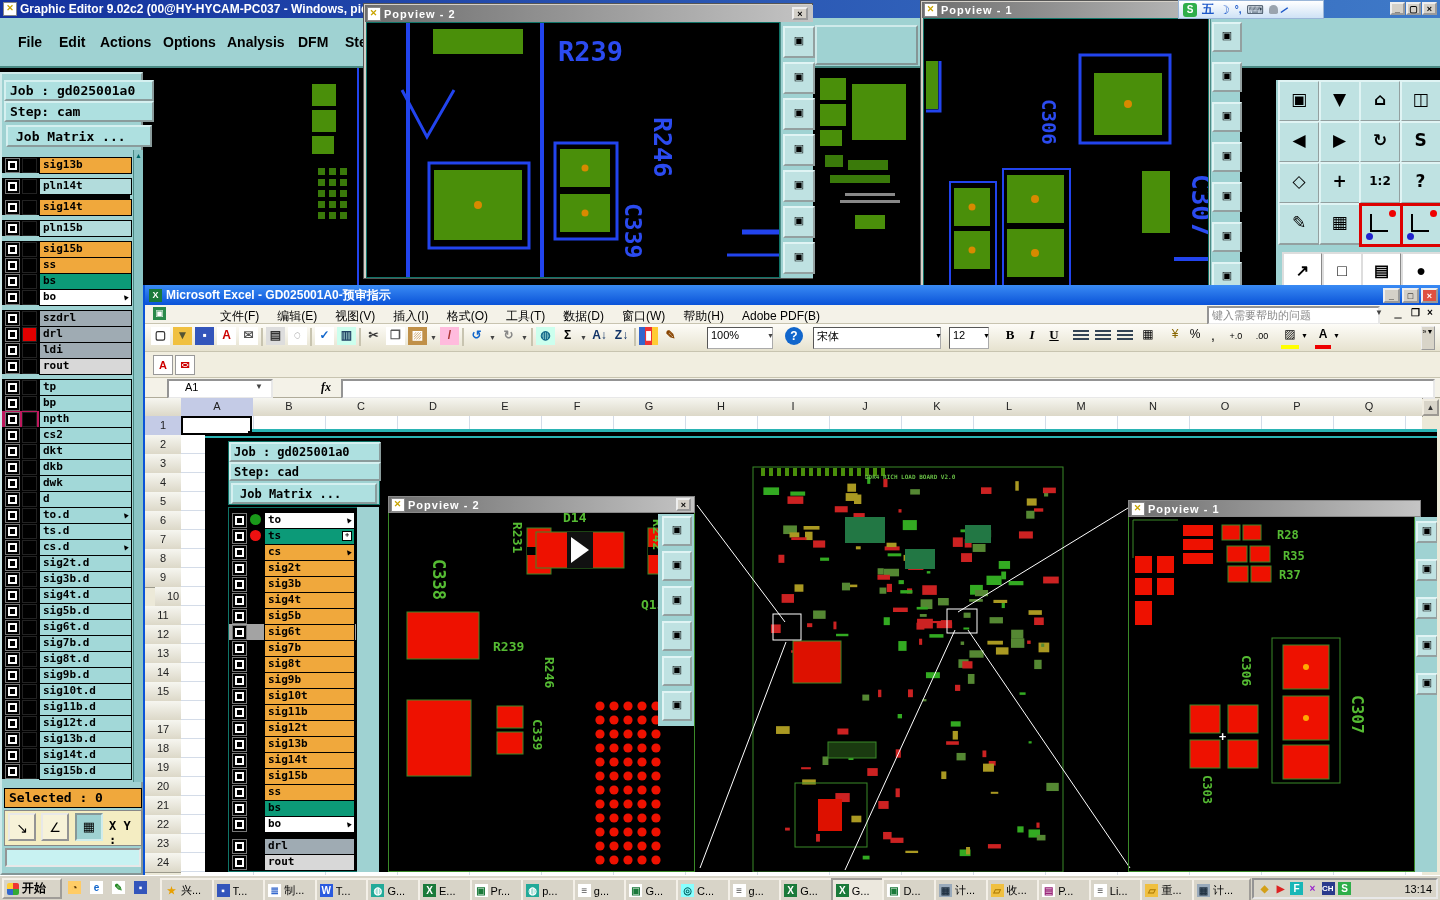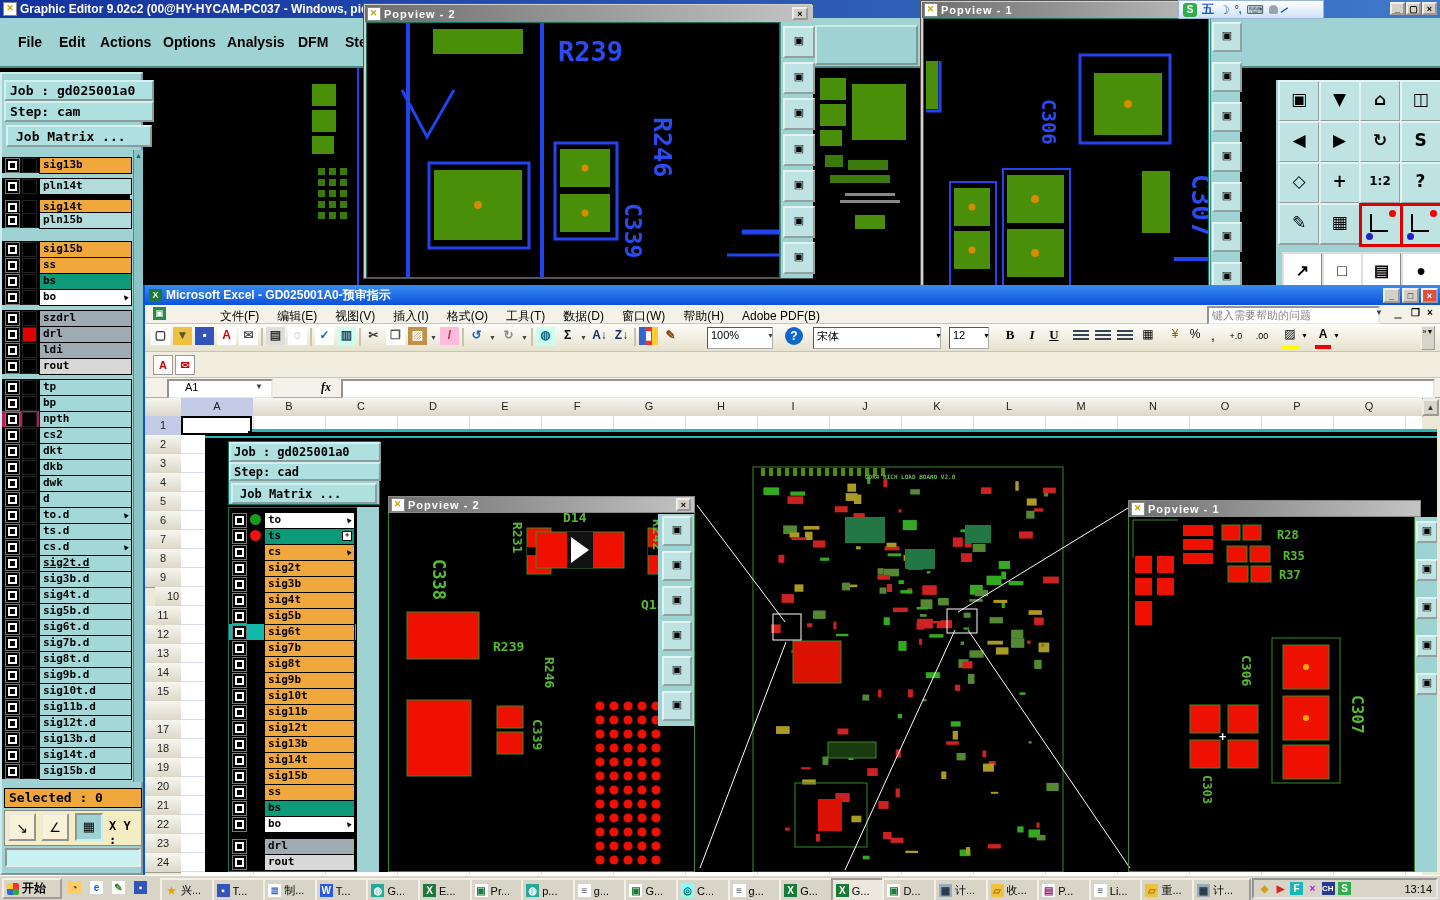--- a/index.html
+++ b/index.html
@@ -113,21 +113,21 @@
         <div style="position: absolute; left: 0px; top: 28px; width: 128px; height: 26px; background: rgb(0, 0, 0);">
           <span class="cbx" style="position: absolute; left: 3px; top: 1px; width: 13px; height: 13px;"></span>
           <span style="position: absolute; left: 20px; top: 1px; width: 13px; height: 13px; background: rgb(0, 0, 0); border: 1px solid rgb(34, 34, 34);"></span>
           <div class="row-label" style="position: absolute; left: 37px; top: 0px; width: 88px; height: 15px; background: rgb(178, 220, 220); line-height: 14px;">pln14t</div>
         </div>
         <div style="position: absolute; left: 0px; top: 49px; width: 128px; height: 16px; background: rgb(0, 0, 0);">
           <span class="cbx" style="position: absolute; left: 3px; top: 1px; width: 13px; height: 13px;"></span>
           <span style="position: absolute; left: 20px; top: 1px; width: 13px; height: 13px; background: rgb(0, 0, 0); border: 1px solid rgb(34, 34, 34);"></span>
           <div class="row-label" style="position: absolute; left: 37px; top: 0px; width: 88px; height: 15px; background: rgb(240, 168, 60); line-height: 14px;">sig14t</div>
         </div>
-        <div style="position: absolute; left: 0px; top: 62px; width: 128px; height: 16px; background: rgb(0, 0, 0);">
+        <div style="position: absolute; left: 0px; top: 70px; width: 128px; height: 16px; background: rgb(0, 0, 0);">
           <span class="cbx" style="position: absolute; left: 3px; top: 1px; width: 13px; height: 13px;"></span>
           <span style="position: absolute; left: 20px; top: 1px; width: 13px; height: 13px; background: rgb(0, 0, 0); border: 1px solid rgb(34, 34, 34);"></span>
           <div class="row-label" style="position: absolute; left: 37px; top: 0px; width: 88px; height: 15px; background: rgb(178, 220, 220); line-height: 14px;">pln15b</div>
         </div>
         <div style="position: absolute; left: 0px; top: 91px; width: 128px; height: 16px; background: rgb(0, 0, 0);">
           <span class="cbx" style="position: absolute; left: 3px; top: 1px; width: 13px; height: 13px;"></span>
           <span style="position: absolute; left: 20px; top: 1px; width: 13px; height: 13px; background: rgb(0, 0, 0); border: 1px solid rgb(34, 34, 34);"></span>
           <div class="row-label" style="position: absolute; left: 37px; top: 0px; width: 88px; height: 15px; background: rgb(240, 168, 60); line-height: 14px;">sig15b</div>
         </div>
         <div style="position: absolute; left: 0px; top: 107px; width: 128px; height: 16px; background: rgb(0, 0, 0);">
@@ -216,21 +216,21 @@
           <div class="row-label" style="position: absolute; left: 37px; top: 0px; width: 88px; height: 15px; background: rgb(162, 216, 216); line-height: 14px;">ts.d</div>
         </div>
         <div style="position: absolute; left: 0px; top: 389px; width: 128px; height: 16px; background: rgb(0, 0, 0);">
           <span class="cbx" style="position: absolute; left: 3px; top: 1px; width: 13px; height: 13px;"></span>
           <span style="position: absolute; left: 20px; top: 1px; width: 13px; height: 13px; background: rgb(0, 0, 0); border: 1px solid rgb(34, 34, 34);"></span>
           <div class="row-label" style="position: absolute; left: 37px; top: 0px; width: 88px; height: 15px; background: rgb(162, 216, 216); line-height: 14px;">cs.d<span class="cur" style="position: absolute; right: 3px; top: 3px; font-size: 8px;">▶</span></div>
         </div>
         <div style="position: absolute; left: 0px; top: 405px; width: 128px; height: 16px; background: rgb(0, 0, 0);">
           <span class="cbx" style="position: absolute; left: 3px; top: 1px; width: 13px; height: 13px;"></span>
           <span style="position: absolute; left: 20px; top: 1px; width: 13px; height: 13px; background: rgb(0, 0, 0); border: 1px solid rgb(34, 34, 34);"></span>
-          <div class="row-label" style="position: absolute; left: 37px; top: 0px; width: 88px; height: 15px; background: rgb(162, 216, 216); line-height: 14px; text-decoration: underline;">sig2t.d</div>
+          <div class="row-label" style="position: absolute; left: 37px; top: 0px; width: 88px; height: 15px; background: rgb(162, 216, 216); line-height: 14px;">sig2t.d</div>
         </div>
         <div style="position: absolute; left: 0px; top: 421px; width: 128px; height: 16px; background: rgb(0, 0, 0);">
           <span class="cbx" style="position: absolute; left: 3px; top: 1px; width: 13px; height: 13px;"></span>
           <span style="position: absolute; left: 20px; top: 1px; width: 13px; height: 13px; background: rgb(0, 0, 0); border: 1px solid rgb(34, 34, 34);"></span>
           <div class="row-label" style="position: absolute; left: 37px; top: 0px; width: 88px; height: 15px; background: rgb(162, 216, 216); line-height: 14px;">sig3b.d</div>
         </div>
         <div style="position: absolute; left: 0px; top: 437px; width: 128px; height: 16px; background: rgb(0, 0, 0);">
           <span class="cbx" style="position: absolute; left: 3px; top: 1px; width: 13px; height: 13px;"></span>
           <span style="position: absolute; left: 20px; top: 1px; width: 13px; height: 13px; background: rgb(0, 0, 0); border: 1px solid rgb(34, 34, 34);"></span>
           <div class="row-label" style="position: absolute; left: 37px; top: 0px; width: 88px; height: 15px; background: rgb(162, 216, 216); line-height: 14px;">sig4t.d</div>
@@ -907,21 +907,21 @@
           <div class="row-label" style="position: absolute; left: 35px; top: 0px; width: 86px; height: 15px; background: rgb(240, 168, 60); line-height: 14px;">sig3b</div>
         </div>
         <div style="position: absolute; left: 0px; top: 84px; width: 127px; height: 16px; background: rgb(0, 0, 0);">
           <span class="cbx" style="position: absolute; left: 3px; top: 1px; width: 13px; height: 13px;"></span>
           <div class="row-label" style="position: absolute; left: 35px; top: 0px; width: 86px; height: 15px; background: rgb(240, 168, 60); line-height: 14px;">sig4t</div>
         </div>
         <div style="position: absolute; left: 0px; top: 100px; width: 127px; height: 16px; background: rgb(0, 0, 0);">
           <span class="cbx" style="position: absolute; left: 3px; top: 1px; width: 13px; height: 13px;"></span>
           <div class="row-label" style="position: absolute; left: 35px; top: 0px; width: 86px; height: 15px; background: rgb(240, 168, 60); line-height: 14px;">sig5b</div>
         </div>
-        <div style="position: absolute; left: 0px; top: 116px; width: 127px; height: 16px; background: #14b8a6;">
+        <div style="position: absolute; left: 0px; top: 116px; width: 127px; height: 16px; background: #a3a3a3;">
           <span class="cbx" style="position: absolute; left: 3px; top: 1px; width: 13px; height: 13px;"></span>
           <div class="row-label" style="position: absolute; left: 35px; top: 0px; width: 86px; height: 15px; background: rgb(240, 168, 60); line-height: 14px;">sig6t</div>
         </div>
         <div style="position: absolute; left: 0px; top: 132px; width: 127px; height: 16px; background: rgb(0, 0, 0);">
           <span class="cbx" style="position: absolute; left: 3px; top: 1px; width: 13px; height: 13px;"></span>
           <div class="row-label" style="position: absolute; left: 35px; top: 0px; width: 86px; height: 15px; background: rgb(240, 168, 60); line-height: 14px;">sig7b</div>
         </div>
         <div style="position: absolute; left: 0px; top: 148px; width: 127px; height: 16px; background: rgb(0, 0, 0);">
           <span class="cbx" style="position: absolute; left: 3px; top: 1px; width: 13px; height: 13px;"></span>
           <div class="row-label" style="position: absolute; left: 35px; top: 0px; width: 86px; height: 15px; background: rgb(240, 168, 60); line-height: 14px;">sig8t</div>

